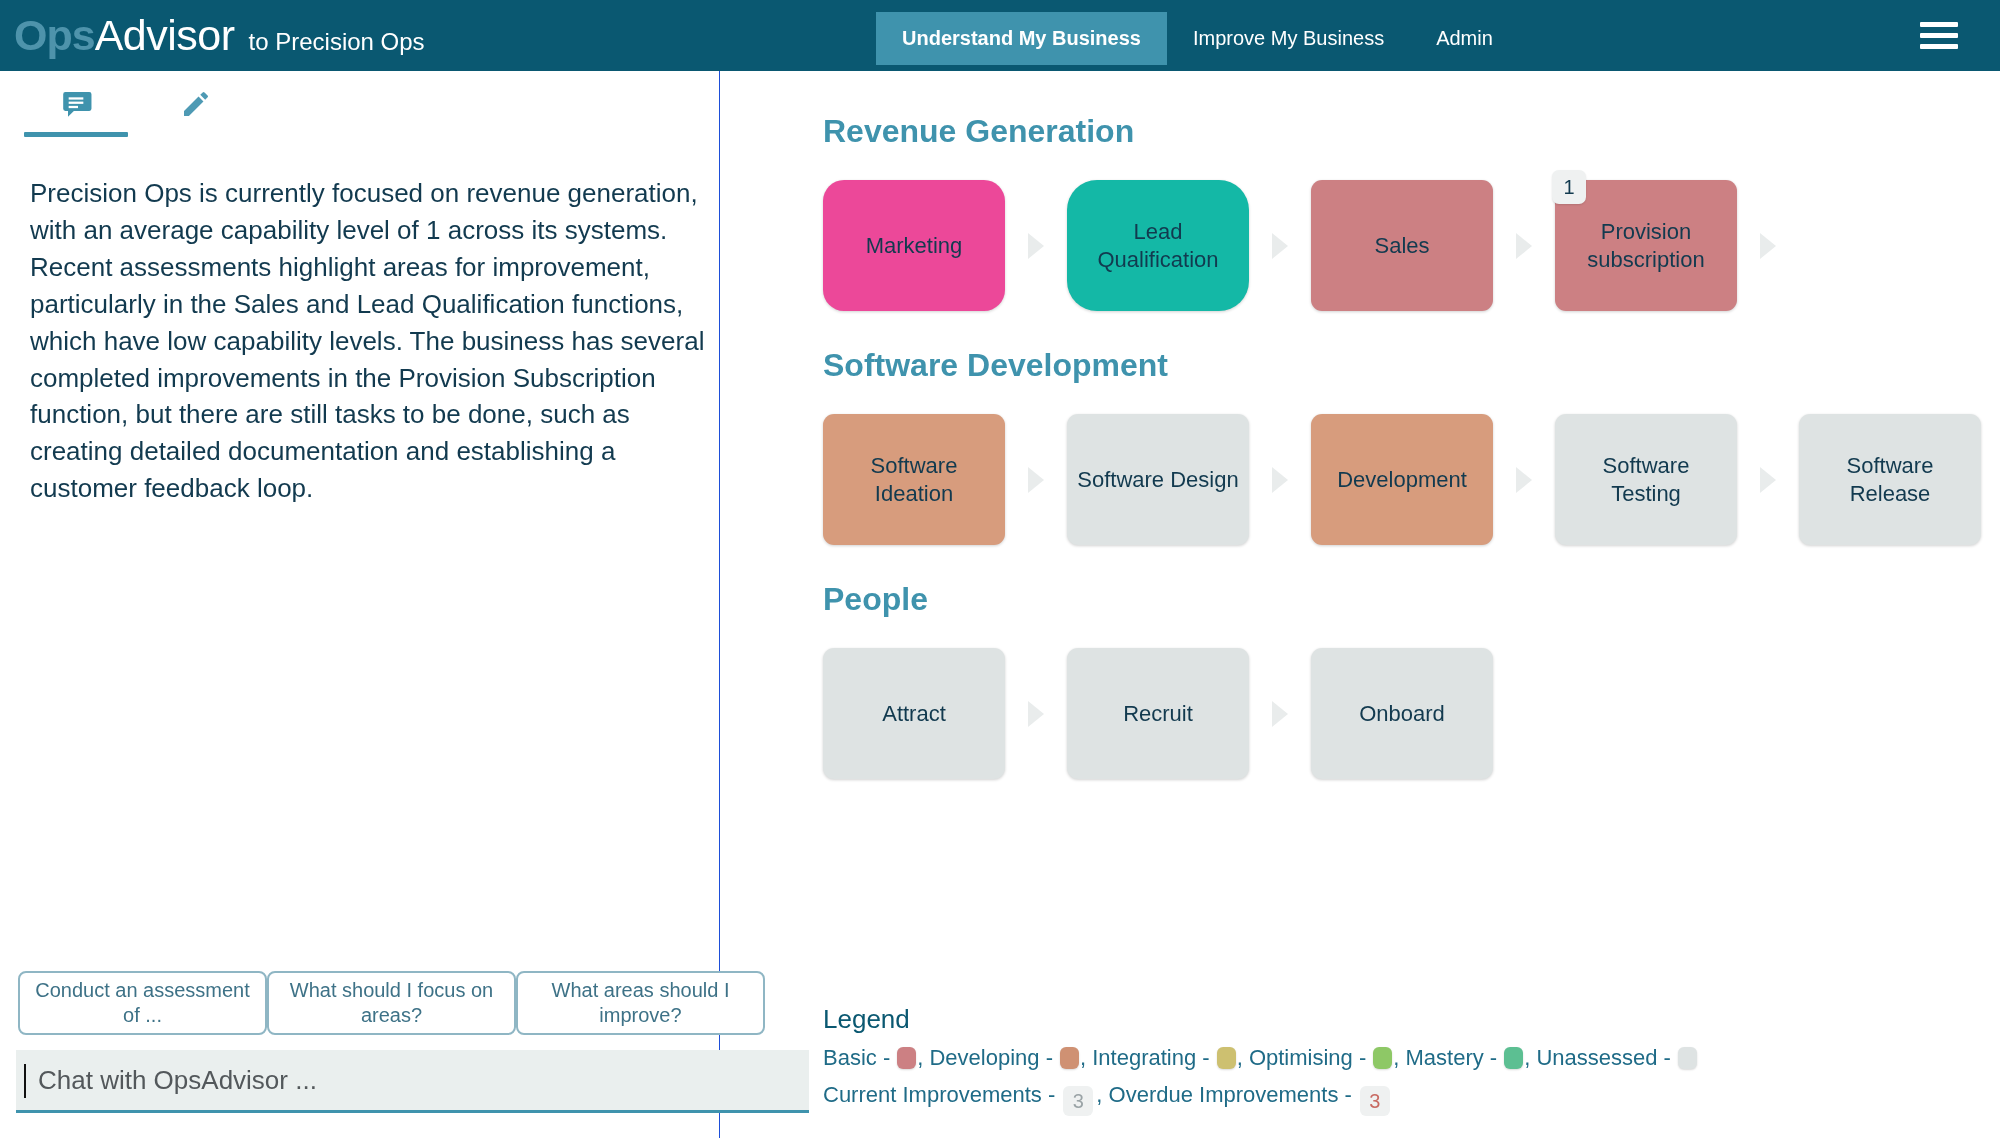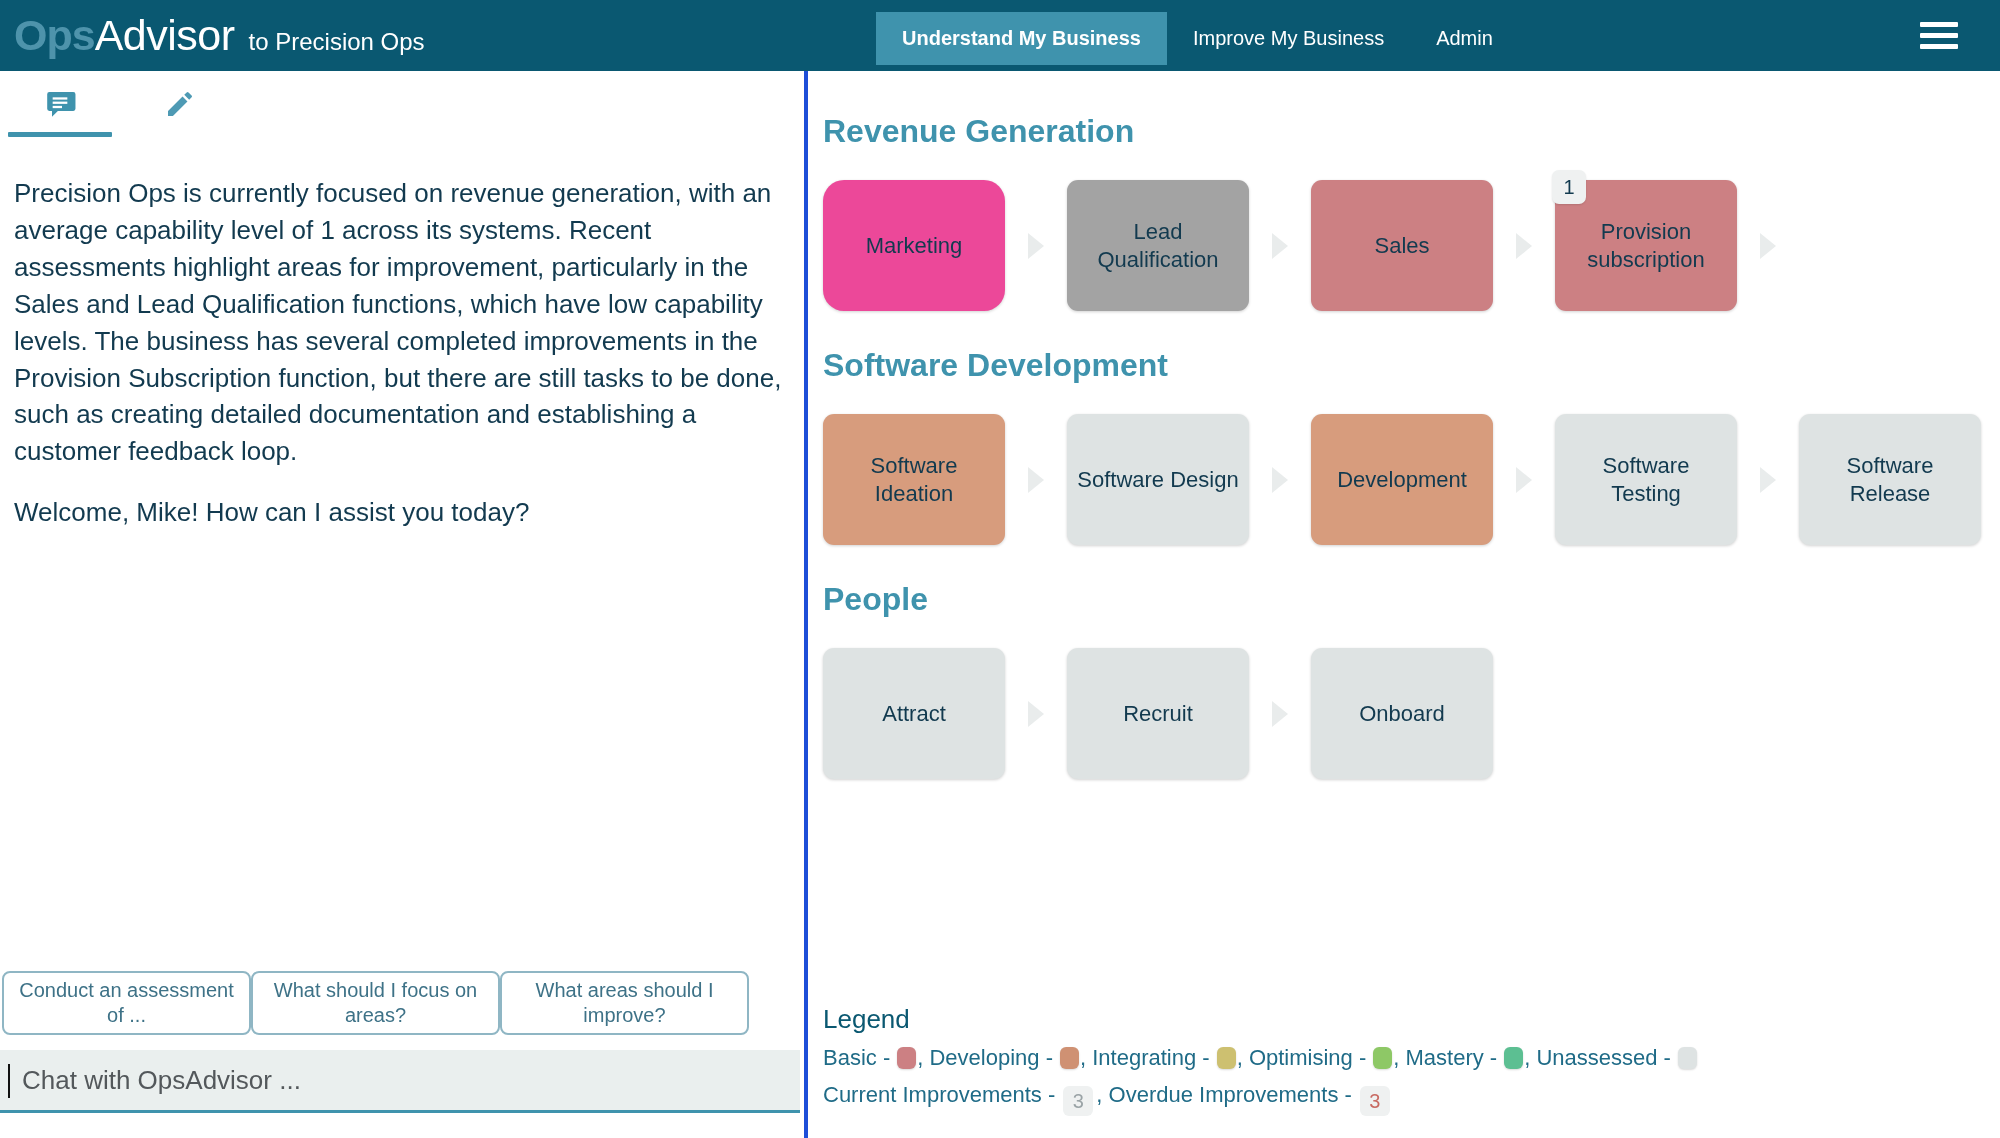--- a/index.html
+++ b/index.html
@@ -41,22 +41,22 @@
   .navtab.active { background: #3f93ad; font-weight: bold; }
   .hamburger {
     position: absolute; right: 42px; top: 22px;
     width: 38px; height: 27px; cursor: pointer;
     display: flex; flex-direction: column; justify-content: space-between;
   }
   .hamburger span { display: block; height: 5px; background: #ffffff; border-radius: 1px; }
 
   
   .leftpanel {
-    position: absolute; left: 0; top: 71px; width: 808px; height: 1067px;
-    background: #ffffff; border-right: 4px solid #1d4ed8;
+    position: absolute; left: 16px; top: 71px; width: 704px; height: 1067px;
+    background: #ffffff; border-right: 1px solid #1d4ed8;
   }
   .chat-tabs {
     position: relative; height: 66px; display: flex; align-items: center;
   }
   .chat-tab {
     width: 120px; height: 66px; display: flex; align-items: center; justify-content: center;
     cursor: pointer; position: relative;
   }
   .chat-tab .under {
     position: absolute; left: 8px; right: 8px; bottom: 0; height: 5px;
@@ -185,21 +185,20 @@
       </div>
       <div class="chat-tab">
         <svg width="32" height="32" viewBox="0 0 24 24">
           <path d="M3 17.3V21h3.7L17.6 10.1l-3.7-3.7L3 17.3zM20.7 7c.4-.4.4-1 0-1.4l-2.3-2.3a1 1 0 0 0-1.4 0l-1.8 1.8 3.7 3.7L20.7 7z" fill="#4e9ab4"></path>
         </svg>
       </div>
     </div>
 
     <div class="chat-body">
       <p class="chat-para">Precision Ops is currently focused on revenue generation, with an average capability level of 1 across its systems. Recent assessments highlight areas for improvement, particularly in the Sales and Lead Qualification functions, which have low capability levels. The business has several completed improvements in the Provision Subscription function, but there are still tasks to be done, such as creating detailed documentation and establishing a customer feedback loop.</p>
-      <p class="chat-para">Welcome, Mike! How can I assist you today?</p>
     </div>
 
     <div class="suggestions">
       <div class="chip">Conduct an assessment of ...</div>
       <div class="chip">What should I focus on areas?</div>
       <div class="chip">What areas should I improve?</div>
     </div>
 
     <div class="chat-input-wrap">
       <span class="caret"></span>
@@ -212,21 +211,21 @@
         <div class="section">
           <div class="section-title">Revenue Generation</div>
           <div class="flow">
             <div class="card-slot">
               <div class="card" style="background: #ec4899; border-radius: 21px;">Marketing</div>
             </div>
             <div class="arrow">
               <i></i>
             </div>
             <div class="card-slot">
-              <div class="card" style="background: #a3a3a3;">Lead Qualification</div>
+              <div class="card" style="background: #14b8a6; border-radius: 30px;">Lead Qualification</div>
             </div>
             <div class="arrow">
               <i></i>
             </div>
             <div class="card-slot">
               <div class="card" style="background: rgb(204, 128, 131);">Sales</div>
             </div>
             <div class="arrow">
               <i></i>
             </div>

